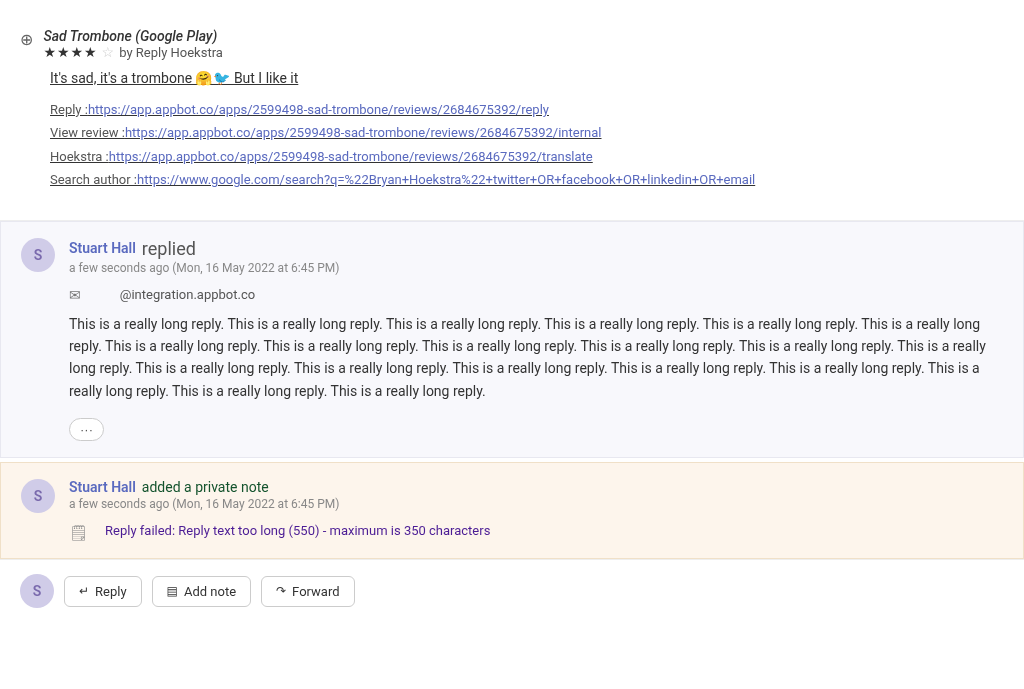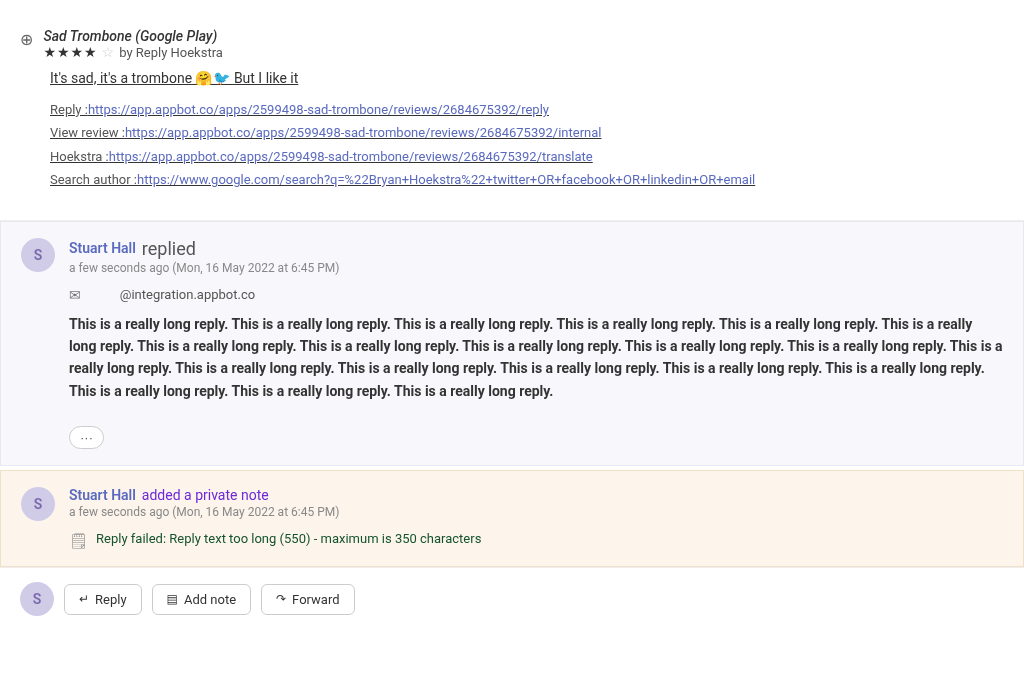--- a/index.html
+++ b/index.html
@@ -160,22 +160,21 @@
 
     .email-address {
       color: #555;
       margin-left: 31px;
     }
 
     .reply-text {
       font-size: 14px;
       color: #333;
       line-height: 1.6;
-      margin-bottom: 24px;
-      font-weight: bold;
+      margin-bottom: 16px;
     }
 
     .ellipsis-btn {
       display: inline-flex;
       align-items: center;
       justify-content: center;
       border: 1px solid #ccc;
       border-radius: 12px;
       padding: 3px 10px;
       background: #fff;
@@ -210,21 +209,21 @@
       margin-bottom: 2px;
     }
 
     .note-author {
       font-weight: 600;
       color: #5a6abf;
       font-size: 14px;
     }
 
     .note-action {
-      color: #6d28d9;
+      color: #14532d;
       font-size: 14px;
     }
 
     .note-timestamp {
       font-size: 12px;
       color: #888;
       margin-bottom: 12px;
     }
 
     .note-error-row {
@@ -235,21 +234,22 @@
       color: #555;
     }
 
     .note-icon {
       font-size: 15px;
       color: #888;
       margin-top: 1px;
     }
 
     .note-error-text {
-      color: #14532d;
+      color: #4c1d95;
+      margin-left: 9px;
     }
 
     
     .action-bar {
       display: flex;
       align-items: center;
       gap: 10px;
       padding: 14px 20px;
       background: #fff;
       border-top: 1px solid #eee;

